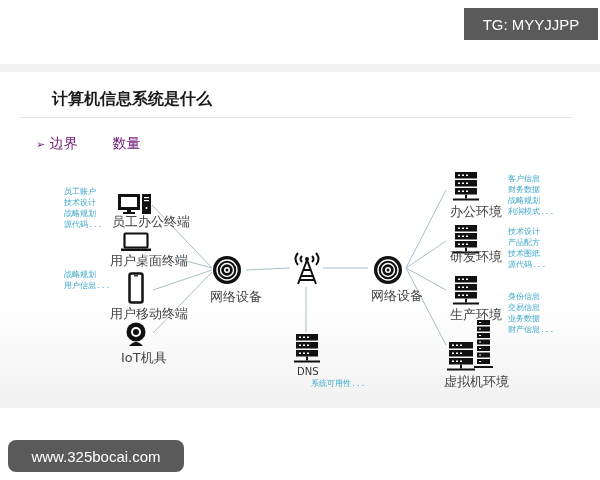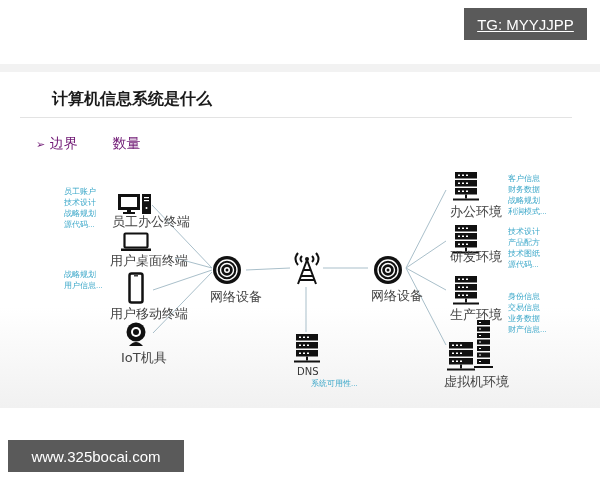--- a/index.html
+++ b/index.html
@@ -1,27 +1,27 @@
 <!DOCTYPE html>
 <html><head>
 <meta charset="utf-8">
 <style>
   html, body { margin:0; padding:0; }
   body { width:600px; height:480px; position:relative; background:#ffffff; overflow:hidden; font-family:"DejaVu Sans", sans-serif; }
   .abs { position:absolute; }
   .wm { background:#5a5a5a; color:#fff; font-family:"Liberation Sans", sans-serif; font-size:15px; display:flex; align-items:center; justify-content:center; }
-  #wm-top { left:464px; top:8px; width:123px; height:32px;text-decoration:underline; }
-  #wm-bottom { left:8px; top:440px; width:176px; height:32px; }
+  #wm-top { left:464px; top:8px; width:134px; height:32px; }
+  #wm-bottom { left:8px; top:440px; width:176px; height:32px;border-radius:8px; }
   #slide { left:0; top:64px; width:600px; height:344px; background:linear-gradient(#ffffff 0%, #ffffff 70%, #f1f1f1 100%); border-top:8px solid #f2f2f2; box-sizing:border-box; }
   #title { left:44px; top:89px; font-size:16px; font-weight:bold; color:#1a1a1a;margin-left:8px; }
   #title-rule { left:20px; top:117px; width:552px; height:1px; background:#e3e3e3; }
   #bullet { left:36px; top:135px; font-size:14px; color:#701a75; }
   #bullet .gap { display:inline-block; width:26px; }
   .lbl { font-family:"DejaVu Serif", serif; font-size:13px; color:#444; white-space:nowrap; }
-  .note { font-family:Liberation Sans, sans-serif; font-size:8px; line-height:11px; color:#3aa7c9; white-space:nowrap; }
+  .note { font-family:Liberation Mono, monospace; font-size:8px; line-height:11px; color:#3aa7c9; white-space:nowrap; }
   .note div { height:11px; }
   svg.lines { left:0; top:0; }
 </style>
 </head>
 <body>
 
 <div id="wm-top" class="abs wm">TG: MYYJJPP</div>
 
 <div id="slide" class="abs"></div>
 

